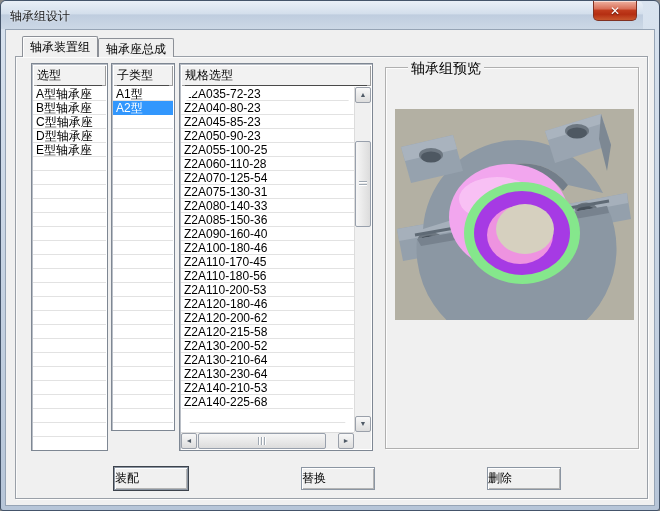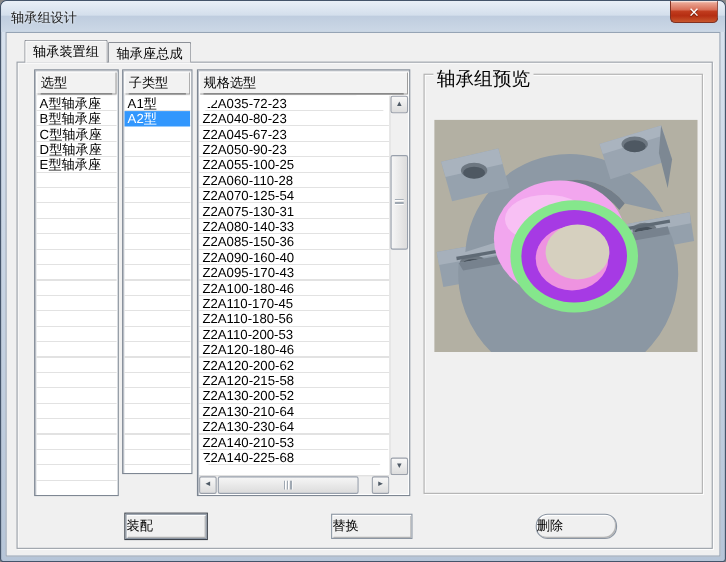--- a/index.html
+++ b/index.html
@@ -6,21 +6,21 @@
   html,body { background:#888; }
   body { font-family:"Liberation Sans","DejaVu Sans",sans-serif; }
 
   .window{
     position:relative; width:660px; height:511px;
     background:linear-gradient(#d9e3ef,#b6c5d8);
     border:1px solid #44546a; border-radius:6px 6px 3px 3px;
     overflow:hidden;
   }
   .titlebar{
-    position:absolute; left:0; top:0; right:0; height:28px;
+    position:absolute; left:0; top:0; right:16px; height:28px;
     background:linear-gradient(#e9eff7,#d4dfec 45%,#bfcddf 50%,#ccd8e6);
     border-radius:5px 5px 0 0;
   }
   .title-text{
     position:absolute; left:9px; top:7px; font-size:12px; color:#1b1b1b;
     text-shadow:0 0 3px #ffffff;
   }
   .close-btn{
     position:absolute; right:6px; top:0; width:44px; height:20px;
     background:linear-gradient(#efb3a2,#d9715a 40%,#c03b1d 50%,#b52e12 70%,#c8562d);
@@ -120,40 +120,40 @@
     background:repeating-linear-gradient(to right,#9fa8b2 0 1px, #fff 1px 2px, transparent 2px 3px); }
 
   
   .preview-group{
     position:absolute; left:384px; top:66px; width:254px; height:382px;
     border:1px solid #b0b0b0;
     box-shadow:1px 1px 0 #fdfdfd, inset 1px 1px 0 #fdfdfd;
     z-index:5;
   }
   .group-label{
-    position:absolute; left:8px; top:-8px; background:#f0f0f0;
-    padding:0 3px; font-size:17px; color:#000;
+    position:absolute; left:22px; top:-8px; background:#f0f0f0;
+    padding:0 3px; font-size:14px; color:#000;
   }
   .preview-img{
     position:absolute; left:9px; top:41px; width:239px; height:211px;
     background:#b3b0a3;
   }
 
   
   .btn{
     position:absolute; top:466px; width:74px; height:23px;
     background:#f0f0f0; border:1px solid #8b95a2;
     box-shadow:inset 1px 1px 0 #ffffff, inset -1px -1px 0 #b4b4b4;
     font-size:12px; text-align:left; line-height:21px; color:#000;
     z-index:6; cursor:default;
   }
   .btn.default{ box-shadow:0 0 0 1px #3d434c, inset 1px 1px 0 #ffffff, inset -1px -1px 0 #b4b4b4; }
   .btn-assemble{ left:113px; }
   .btn-replace{ left:300px; }
-  .btn-delete{ left:486px;border-radius:11px; }
+  .btn-delete{ left:486px; }
 </style>
 </head>
 <body>
 
 <div class="window">
 
   <div class="titlebar">
     <span class="title-text">轴承组设计</span>
     <div class="close-btn">
       <span class="close-x">✕</span>
@@ -194,30 +194,29 @@
       </div>
   </div>
 
   <div class="listbox lb3">
     <div class="lb-header">
       <span class="hdr-label">规格选型</span>
     </div>
     <div class="lb-rows">
         <div class="row">Z2A035-72-23</div>
         <div class="row">Z2A040-80-23</div>
-        <div class="row">Z2A045-67-23</div>
+        <div class="row">Z2A045-85-23</div>
         <div class="row">Z2A050-90-23</div>
         <div class="row">Z2A055-100-25</div>
         <div class="row">Z2A060-110-28</div>
         <div class="row">Z2A070-125-54</div>
         <div class="row">Z2A075-130-31</div>
         <div class="row">Z2A080-140-33</div>
         <div class="row">Z2A085-150-36</div>
         <div class="row">Z2A090-160-40</div>
-        <div class="row">Z2A095-170-43</div>
         <div class="row">Z2A100-180-46</div>
         <div class="row">Z2A110-170-45</div>
         <div class="row">Z2A110-180-56</div>
         <div class="row">Z2A110-200-53</div>
         <div class="row">Z2A120-180-46</div>
         <div class="row">Z2A120-200-62</div>
         <div class="row">Z2A120-215-58</div>
         <div class="row">Z2A130-200-52</div>
         <div class="row">Z2A130-210-64</div>
         <div class="row">Z2A130-230-64</div>

